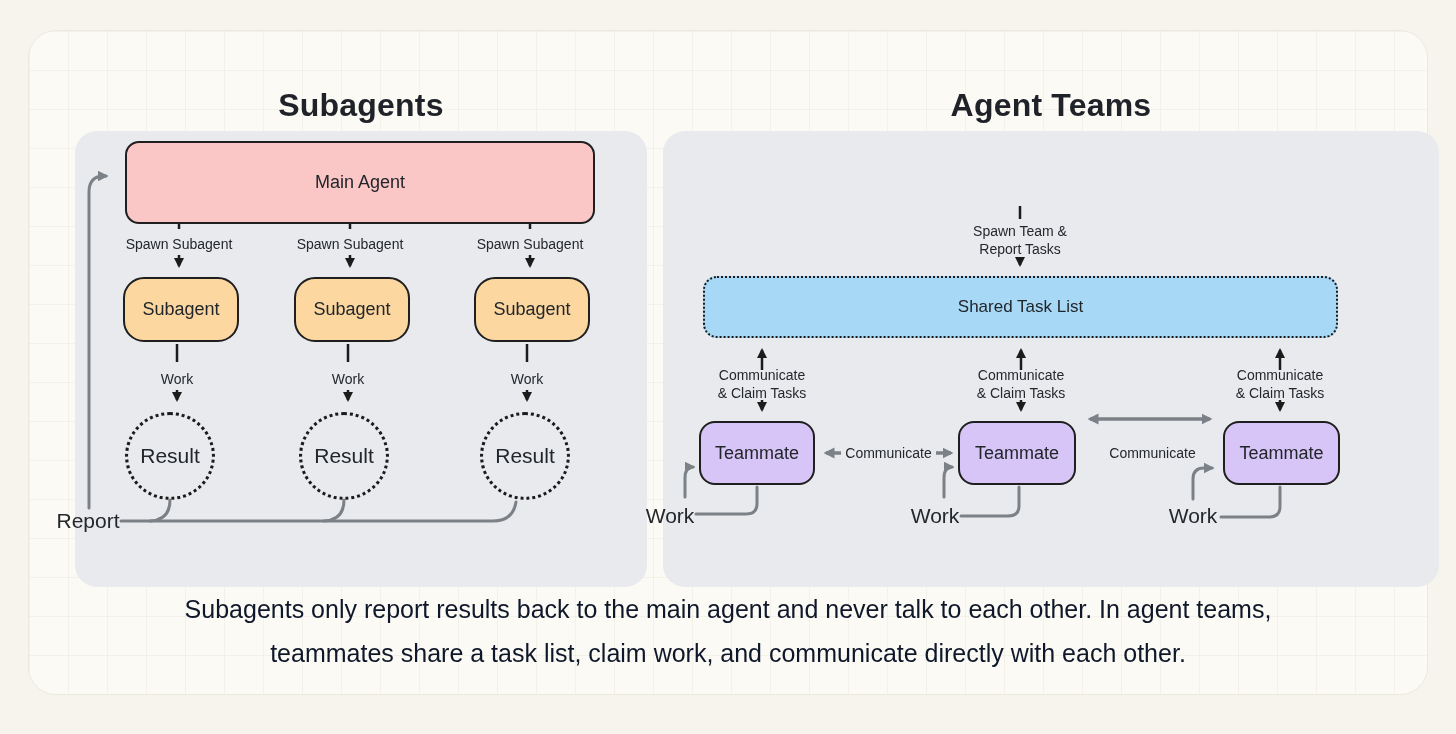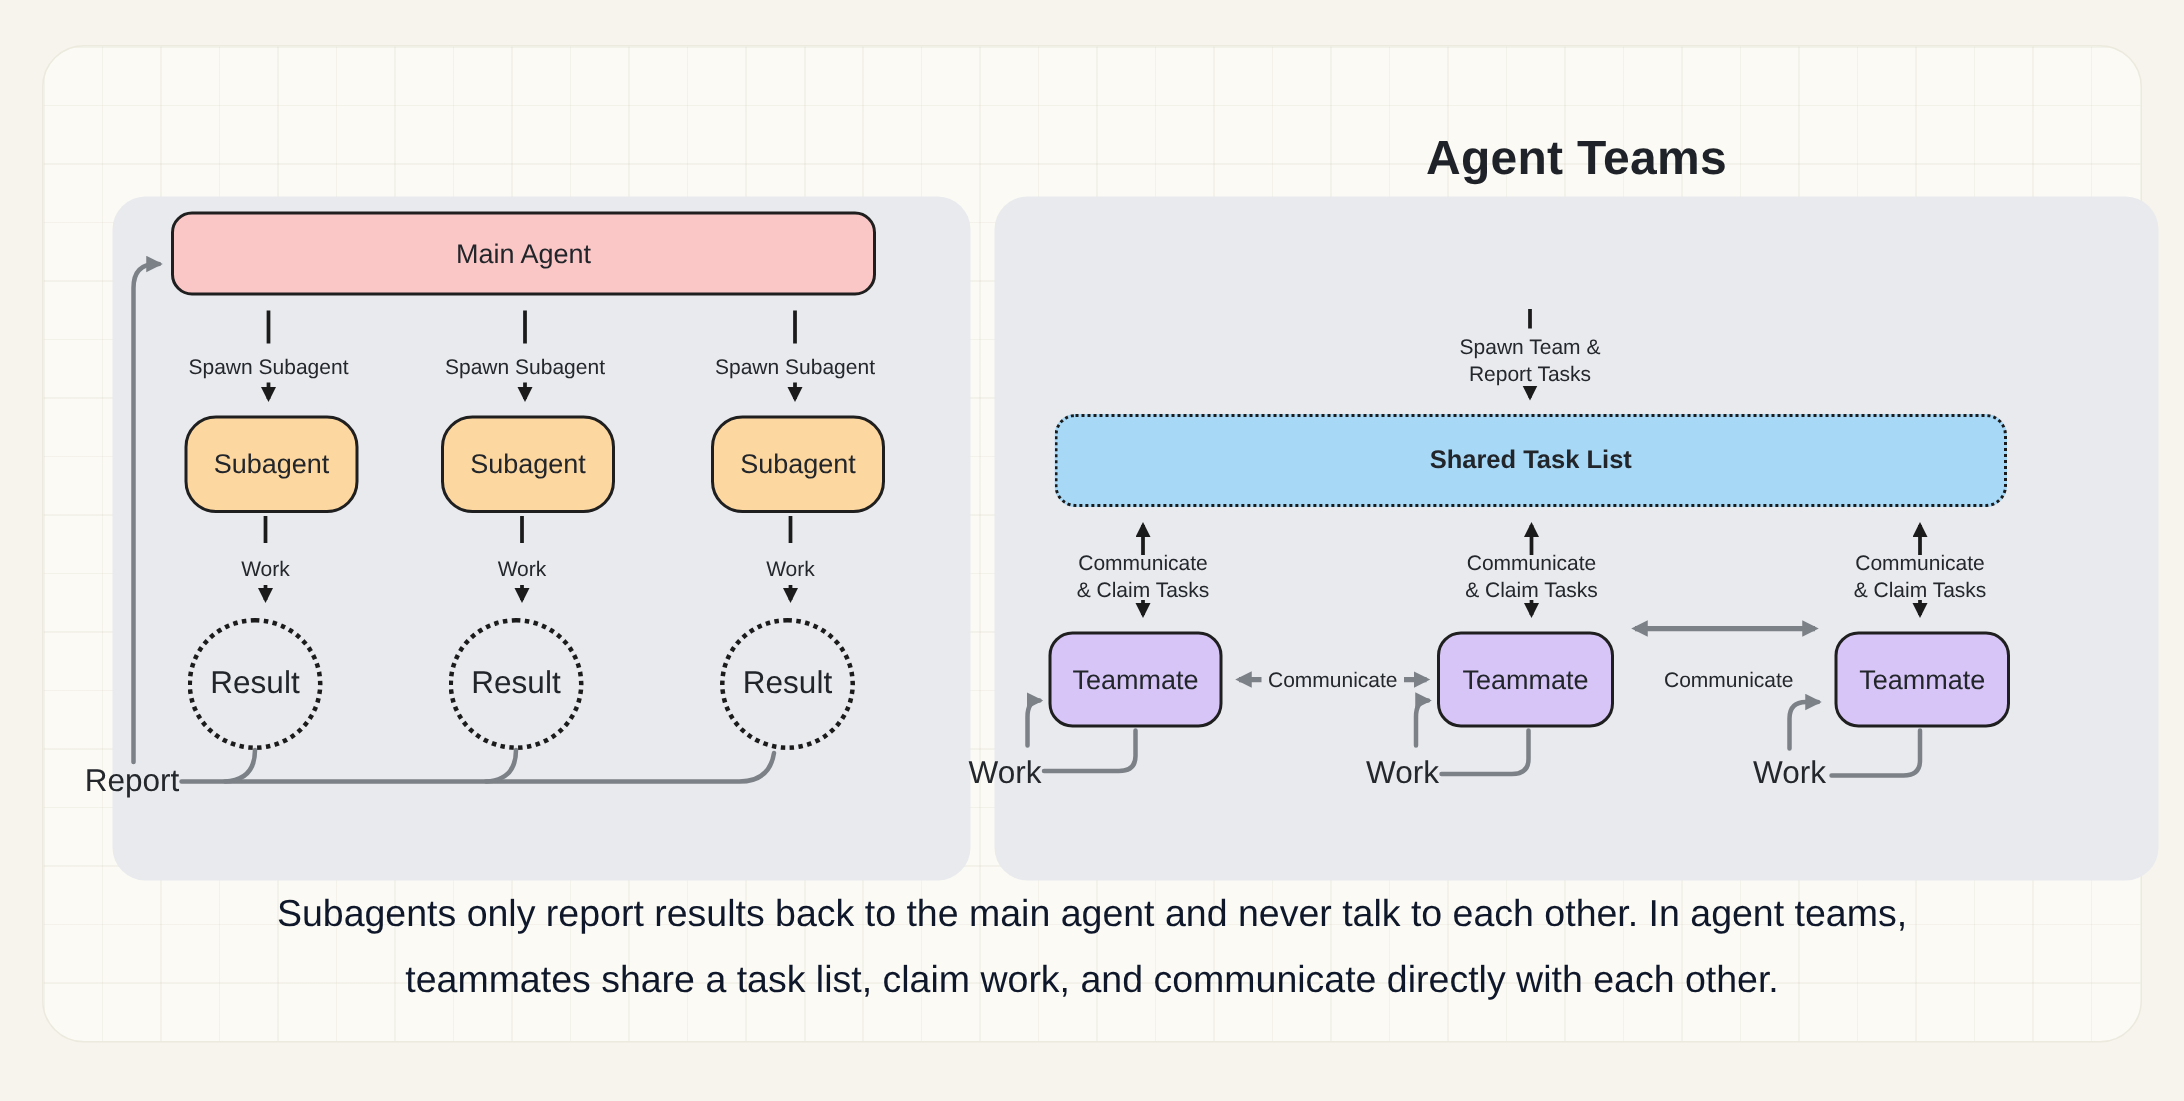--- a/index.html
+++ b/index.html
@@ -68,20 +68,21 @@
     position:absolute; left:28px; width:1400px; text-align:center;
     font-size:25px; color:#0f172a; line-height:30px;
   }
 </style>
 </head>
 <body>
 
 <div class="page">
   <div class="card">
 
+    <div class="title left">Subagents</div>
     <div class="title right">Agent Teams</div>
 
     <div class="panel left"></div>
     <div class="panel right"></div>
   </div>
 
   <svg class="arrows" viewBox="0 0 1456 734">
     <defs>
       <marker id="ab" markerUnits="userSpaceOnUse" markerWidth="14" markerHeight="12" refX="8" refY="5" orient="auto">
         <path d="M0,0 L10,5 L0,10 Z" fill="#1b1b1b"></path>
@@ -140,21 +141,21 @@
     <g stroke="#7c8187" stroke-width="3" fill="none" stroke-linecap="round">
       <path d="M685,497 V478 Q685,467 693,467" marker-end="url(#ag)"></path>
       <path d="M757,487 V504 Q757,514 746,514 H696"></path>
       <path d="M944,497 V478 Q944,467 952,467" marker-end="url(#ag)"></path>
       <path d="M1019,487 V506 Q1019,516 1008,516 H961"></path>
       <path d="M1193,499 V479 Q1193,468 1204,468 L1212,468" marker-end="url(#ag)"></path>
       <path d="M1280,487 V507 Q1280,517 1269,517 H1221"></path>
     </g>
   </svg>
 
-  <div class="box pink" style="left:114px; top:141px; width:470px; height:56px;">Main Agent</div>
+  <div class="box pink" style="left:125px; top:141px; width:470px; height:83px;">Main Agent</div>
 
   <div class="lbl" style="left:124px; top:235px; width:110px;">Spawn Subagent</div>
   <div class="lbl" style="left:295px; top:235px; width:110px;">Spawn Subagent</div>
   <div class="lbl" style="left:475px; top:235px; width:110px;">Spawn Subagent</div>
 
   <div class="box orange" style="left:123px; top:277px; width:116px; height:65px;">Subagent</div>
   <div class="box orange" style="left:294px; top:277px; width:116px; height:65px;">Subagent</div>
   <div class="box orange" style="left:474px; top:277px; width:116px; height:65px;">Subagent</div>
 
   <div class="lbl" style="left:147px; top:370px; width:60px;">Work</div>
@@ -166,21 +167,21 @@
   <div class="circle" style="left:480px; top:412px;">Result</div>
 
   <div class="lbl big" style="left:56px; top:510px; width:64px;">Report</div>
 
 
   <div class="lbl" style="left:960px; top:222px; width:120px;">
     <div>Spawn Team &amp;</div>
     <div>Report Tasks</div>
   </div>
 
-  <div class="box blue" style="left:703px; top:276px; width:635px; height:62px;font-weight:bold;">Shared Task List</div>
+  <div class="box blue" style="left:703px; top:276px; width:635px; height:62px;">Shared Task List</div>
 
   <div class="lbl" style="left:702px; top:366px; width:120px;">
     <div>Communicate</div>
     <div>&amp; Claim Tasks</div>
   </div>
   <div class="lbl" style="left:961px; top:366px; width:120px;">
     <div>Communicate</div>
     <div>&amp; Claim Tasks</div>
   </div>
   <div class="lbl" style="left:1220px; top:366px; width:120px;">

